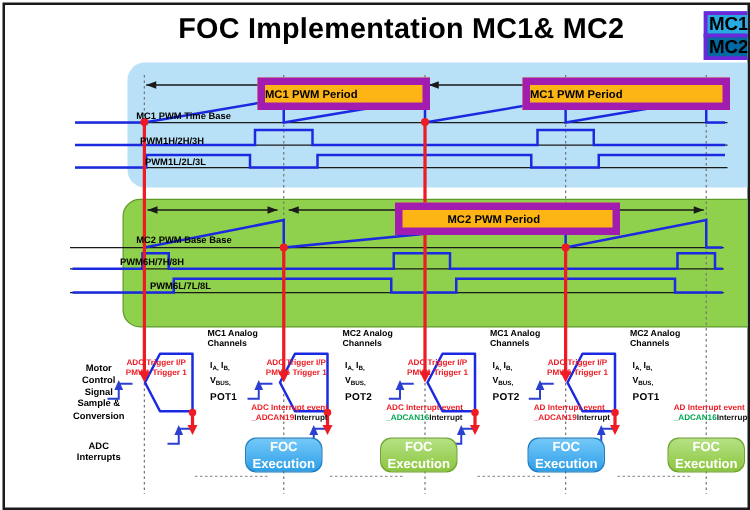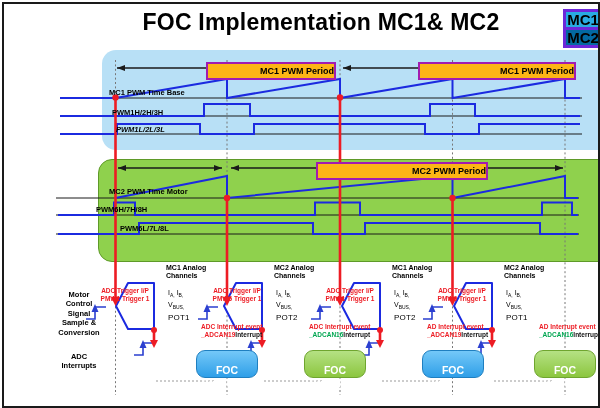--- a/index.html
+++ b/index.html
@@ -8,35 +8,35 @@
   .abs{position:absolute;margin-left:40px;}
   .title{left:0;right:0;top:5px;text-align:center;font-size:23px;font-weight:bold;color:#000;letter-spacing:.2px;}
   .legend-box{left:519px;width:34px;height:15px;border:3px solid #6d28d9;text-align:center;
       font-size:15px;font-weight:bold;line-height:15px;color:#000;}
   .lg-mc1{top:5px;background:#29abe2;}
   .lg-mc2{top:23px;background:#0369a1;}
   .sec{border-radius:14px;}
   .sec-mc1{left:58px;top:46px;width:524px;height:100px;background:#b8e0f6;}
   .sec-mc2{left:54px;top:155px;width:524px;height:101px;background:#8fd14d;border:1px solid #5e9a28;}
   .rowlab{font-size:7.5px;font-weight:bold;color:#000;white-space:nowrap;}
-  .period-box{background:#fdb515;border:2px solid #a21caf;text-align:right;font-size:9px;
+  .period-box{background:#fdb515;border:6px solid #a21caf;text-align:left;font-size:9px;
       font-weight:bold;color:#000;height:14px;line-height:14px;}
   .leftlab{font-size:7.5px;font-weight:bold;color:#000;text-align:center;white-space:pre-line;line-height:1.25;width:58px;left:6px;}
   .trig{width:60px;font-size:6.5px;font-weight:bold;color:#ed1c24;text-align:center;line-height:1.25;top:283px;}
   .chan{font-size:7px;font-weight:bold;color:#000;white-space:pre-line;line-height:1.2;top:260px;width:50px;}
-  .hextxt{width:30px;top:283px;font-size:7px;font-weight:normal;color:#000;line-height:1.6;}
+  .hextxt{width:30px;top:283px;font-size:7px;font-weight:bold;color:#000;line-height:1.6;}
   .hextxt sub{font-size:5px;}
   .hextxt .pot{font-size:8px;letter-spacing:.2px;}
   .inttxt{width:82px;top:319px;font-size:6.5px;font-weight:bold;line-height:1.3;}
   .inttxt .l1{color:#ed1c24;}
   .name-red{color:#ed1c24;}
   .name-green{color:#00a651;}
   .inttxt .sfx{color:#111;}
   .foc{width:62px;height:28px;top:346px;border-radius:9px;text-align:center;color:#fff;
-      font-size:10.5px;font-weight:bold;line-height:1.25;padding-top:13px;box-sizing:border-box;}
+      font-size:10.5px;font-weight:bold;line-height:1.25;padding-top:1px;box-sizing:border-box;}
   .foc-blue{background:linear-gradient(#74c8f8,#2f9fe8);border:1px solid #1f7fc0;}
   .foc-green{background:linear-gradient(#b5e184,#8cc63f);border:1px solid #6fa52f;}
   svg{position:absolute;left:0;top:0;pointer-events:none;}
 </style>
 </head>
 <body>
 
 <div class="fig">
 
   <div class="abs sec sec-mc1"></div>
@@ -158,22 +158,22 @@
   <div class="abs title">FOC Implementation MC1&amp; MC2</div>
   <div class="abs legend-box lg-mc1">MC1</div>
   <div class="abs legend-box lg-mc2">MC2</div>
 
   <div class="abs period-box" style="left:162px;top:58px;width:126px;">MC1 PWM Period</div>
   <div class="abs period-box" style="left:374px;top:58px;width:154px;">MC1 PWM Period</div>
   <div class="abs period-box" style="left:272px;top:158px;width:132px;padding-left:36px;">MC2 PWM Period</div>
 
   <div class="abs rowlab" style="left:65px;top:84px;">MC1 PWM Time Base</div>
   <div class="abs rowlab" style="left:68px;top:104px;">PWM1H/2H/3H</div>
-  <div class="abs rowlab" style="left:72px;top:121px;font-style:italic;">PWM1L/2L/3L</div>
-  <div class="abs rowlab" style="left:65px;top:183px;">MC2 PWM Time Motor</div>
+  <div class="abs rowlab" style="left:72px;top:121px;">PWM1L/2L/3L</div>
+  <div class="abs rowlab" style="left:65px;top:183px;">MC2 PWM Base Base</div>
   <div class="abs rowlab" style="left:52px;top:201px;">PWM6H/7H/8H</div>
   <div class="abs rowlab" style="left:76px;top:220px;">PWM6L/7L/8L</div>
 
   <div class="abs leftlab" style="top:286px;">Motor
 Control
 Signal
 Sample &amp;
 Conversion</div>
   <div class="abs leftlab" style="top:348px;">ADC
 Interrupts</div>

